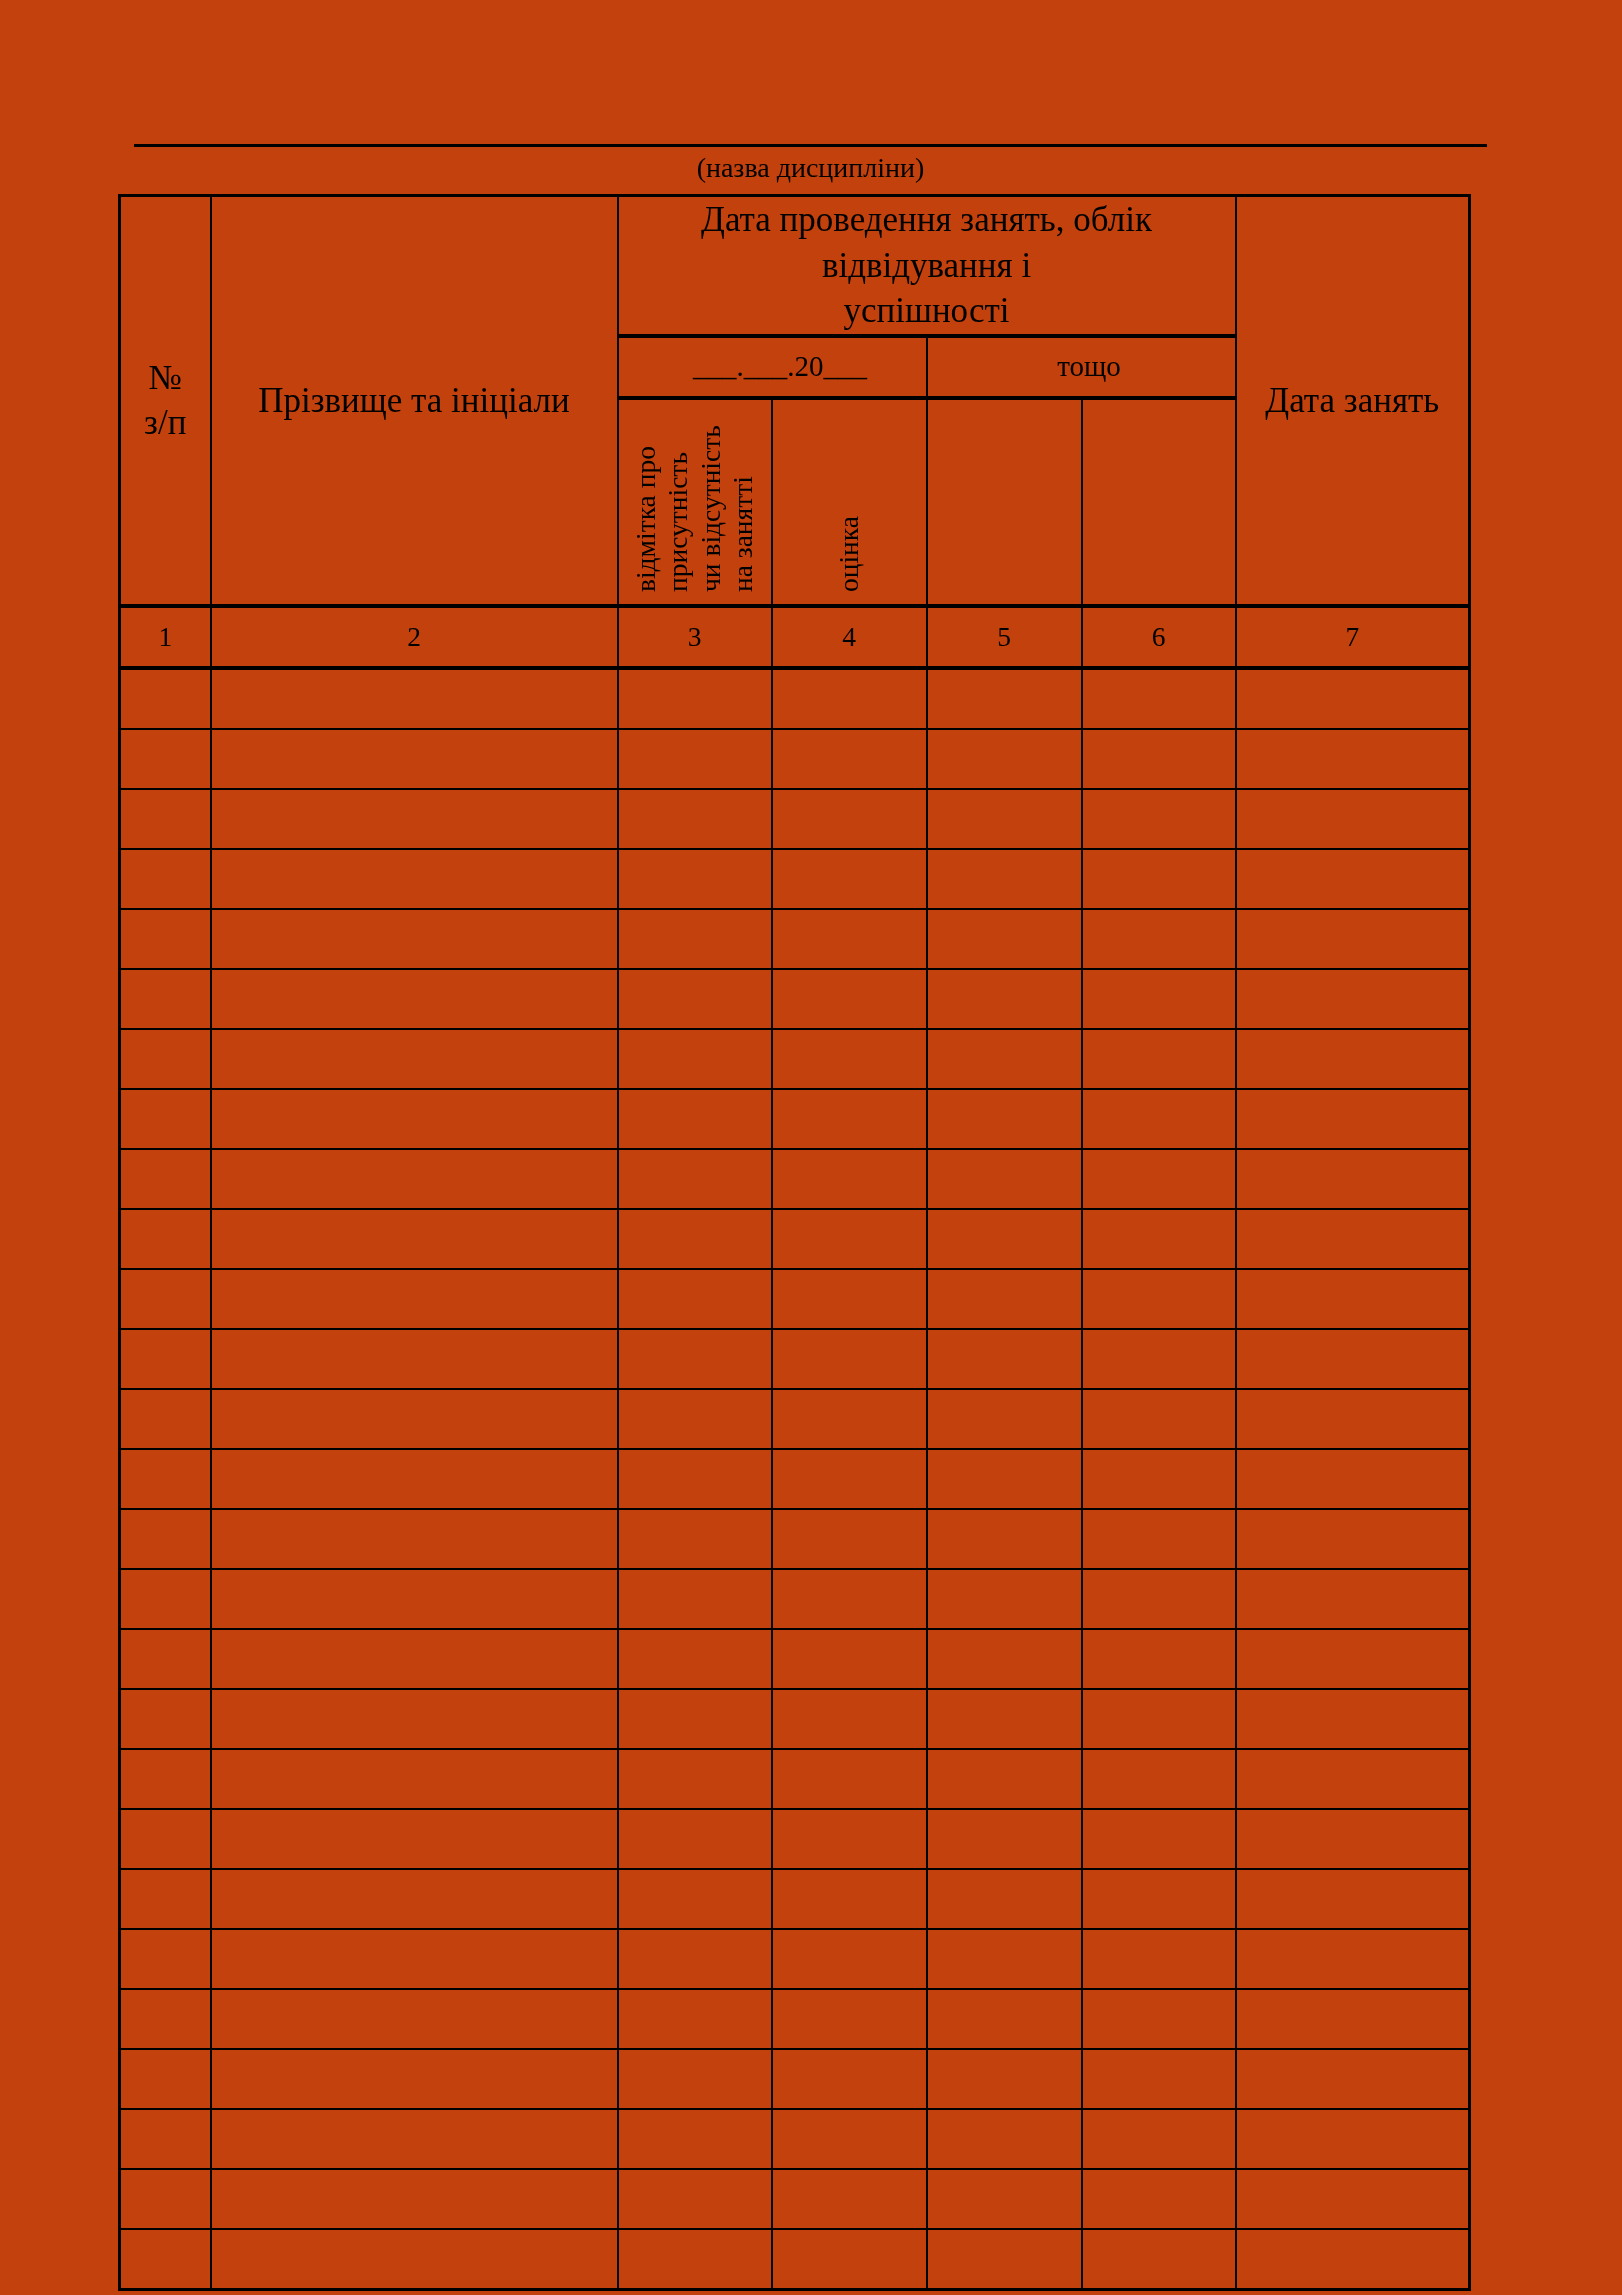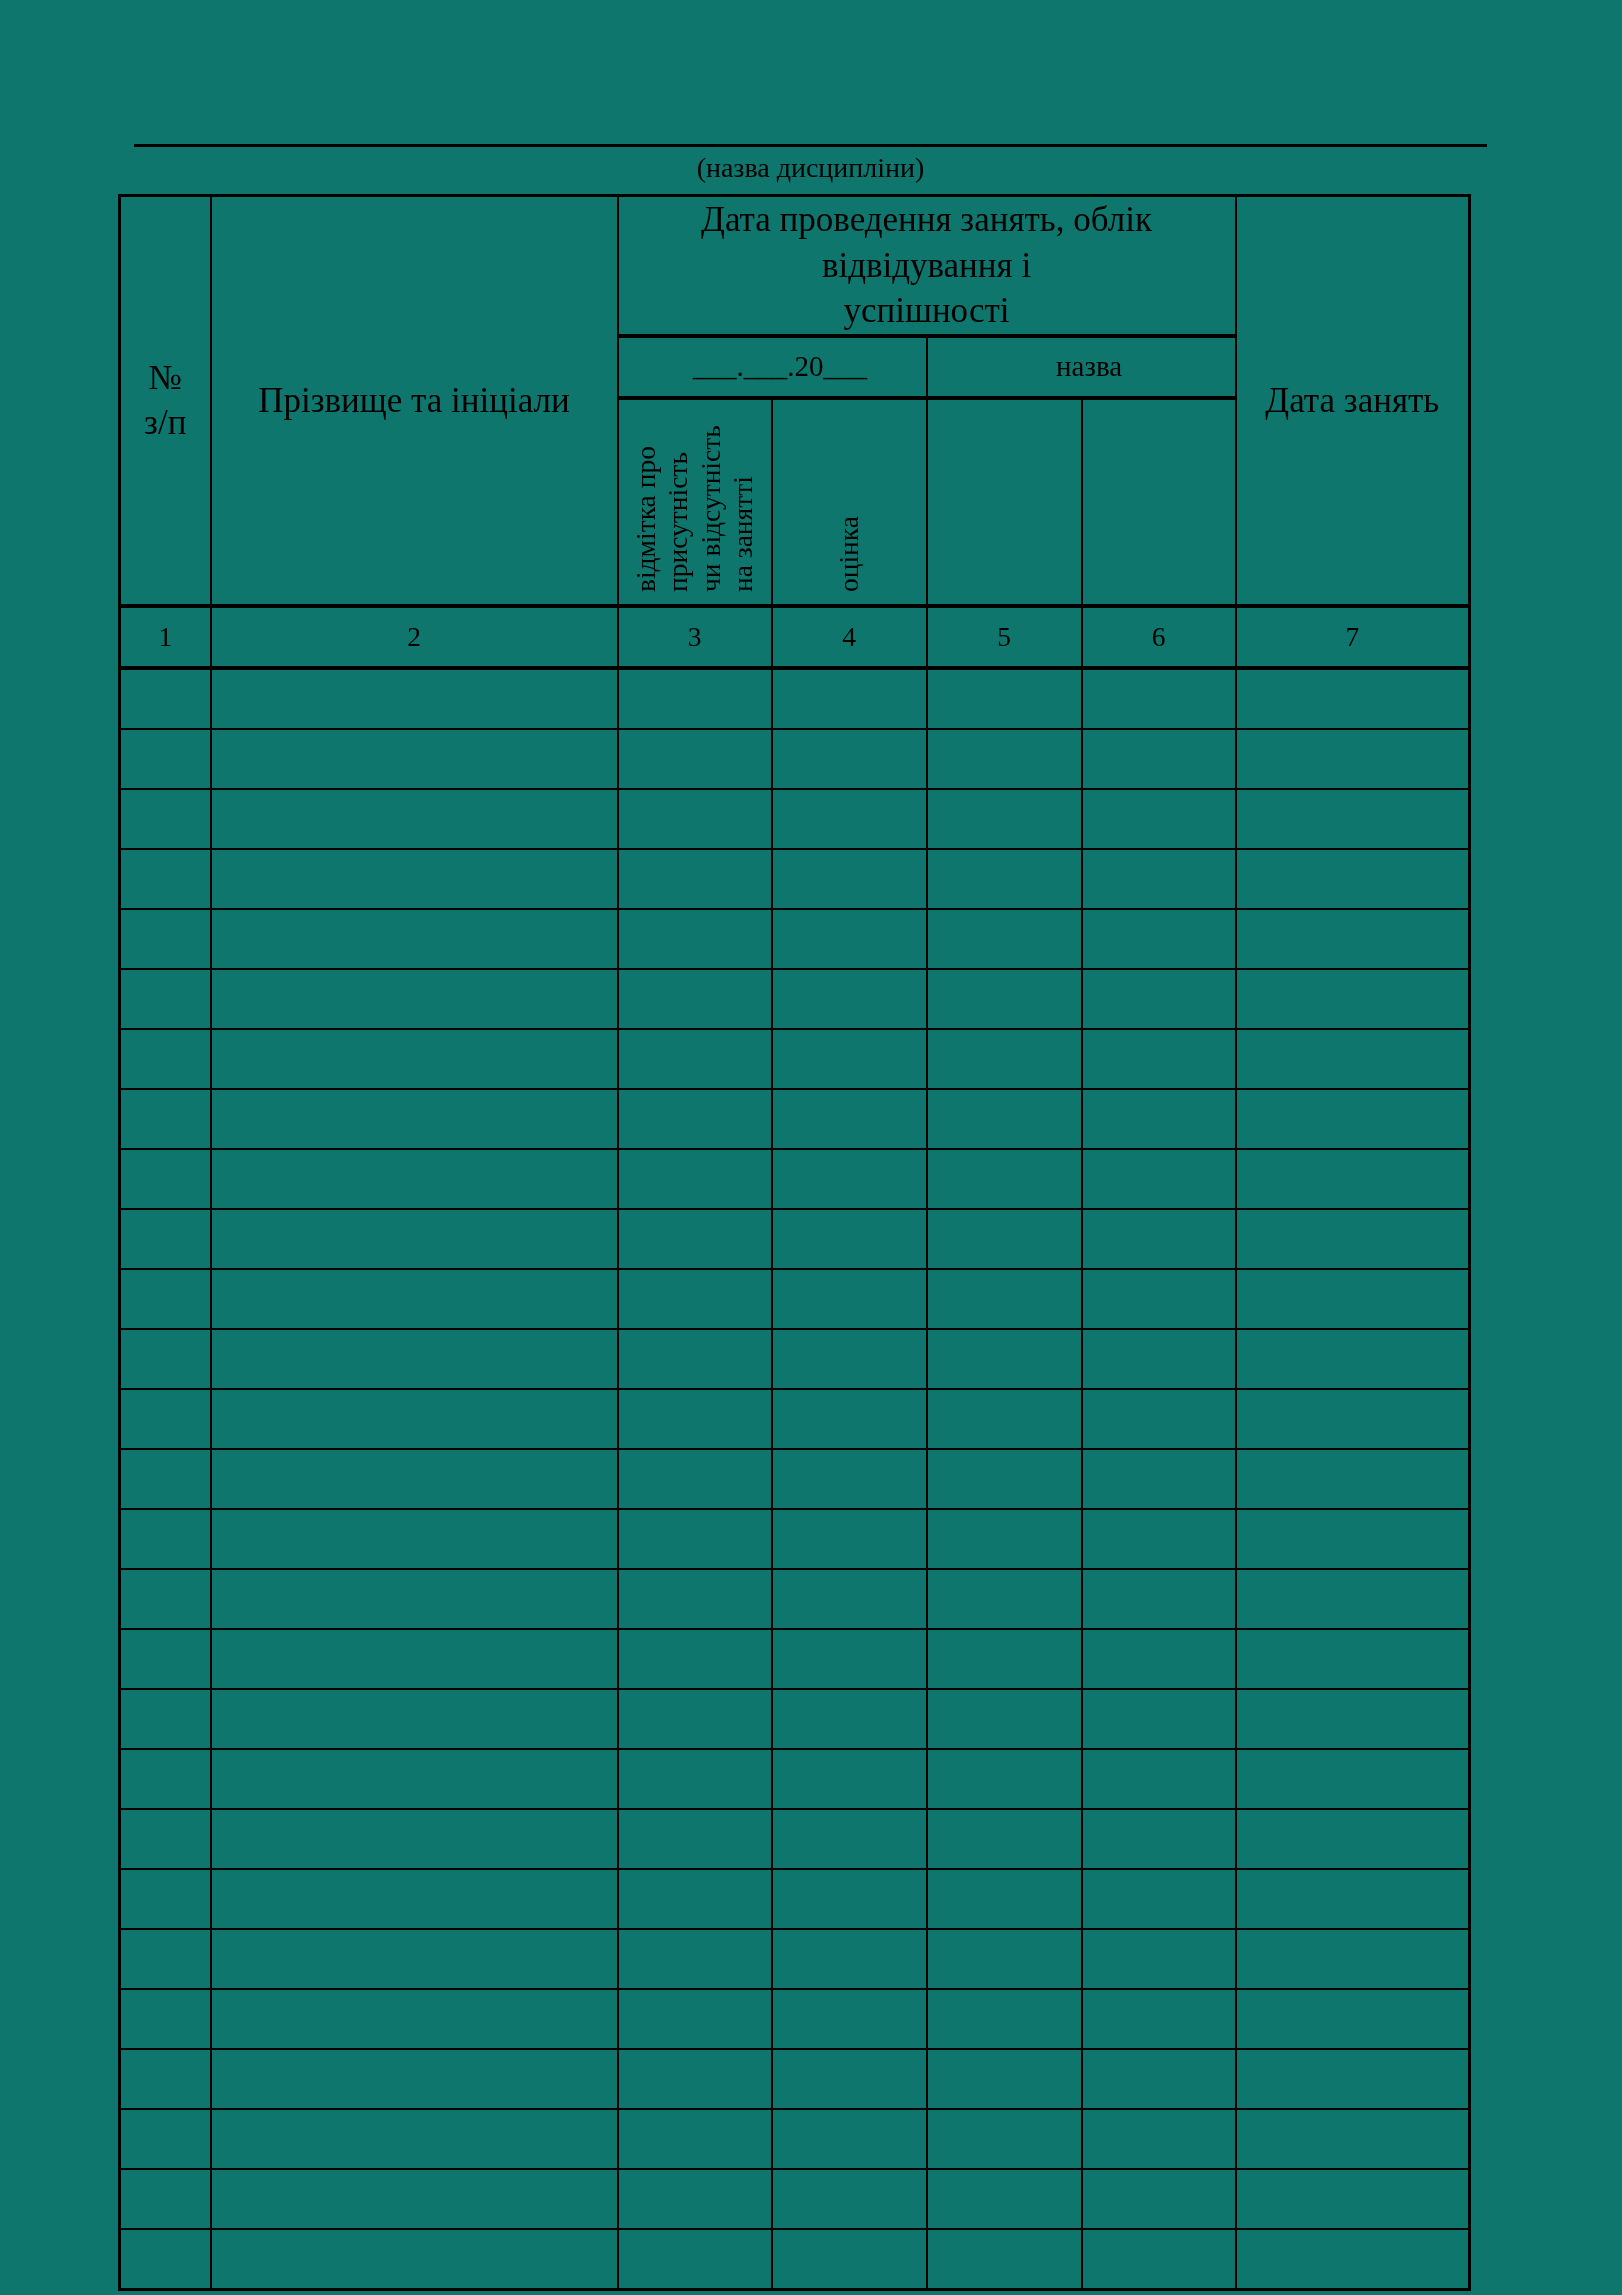--- a/index.html
+++ b/index.html
@@ -1,19 +1,19 @@
 <!DOCTYPE html>
 <html style="font-size:10.5px"><head>
 <meta charset="utf-8">
 <style>
   html, body { margin:0; padding:0; background:#ffffff; }
   .page {
     position:relative;
     width:1623px; height:2295px;
-    background:#0f766e;
+    background:#c2410c;
     color:#000000;
     font-family:"Liberation Serif","DejaVu Serif",serif;
     overflow:hidden;
   }
   .topline {
     position:absolute;
     left:134px; top:144px;
     width:1353px; height:2.6px;
     background:#000000;
   }
@@ -93,21 +93,21 @@
         <tr class="r-title">
           <th rowspan="3" class="cell-no pre thick-bottom">№
 з/п</th>
           <th rowspan="3" class="cell-name thick-bottom">Прізвище та ініціали</th>
           <th colspan="4" class="pre thick-bottom">Дата проведення занять, облік відвідування і
 успішності</th>
           <th rowspan="3" class="cell-lessondate thick-bottom">Дата занять</th>
         </tr>
         <tr class="r-date">
           <th colspan="2" class="thick-bottom">___.___.20___</th>
-          <th colspan="2" class="thick-bottom">назва</th>
+          <th colspan="2" class="thick-bottom">тощо</th>
         </tr>
         <tr class="r-vert">
           <th class="thick-bottom">
             <div class="vwrap">
               <div class="vtext">відмітка про
 присутність
 чи відсутність
 на занятті</div>
             </div>
           </th>

